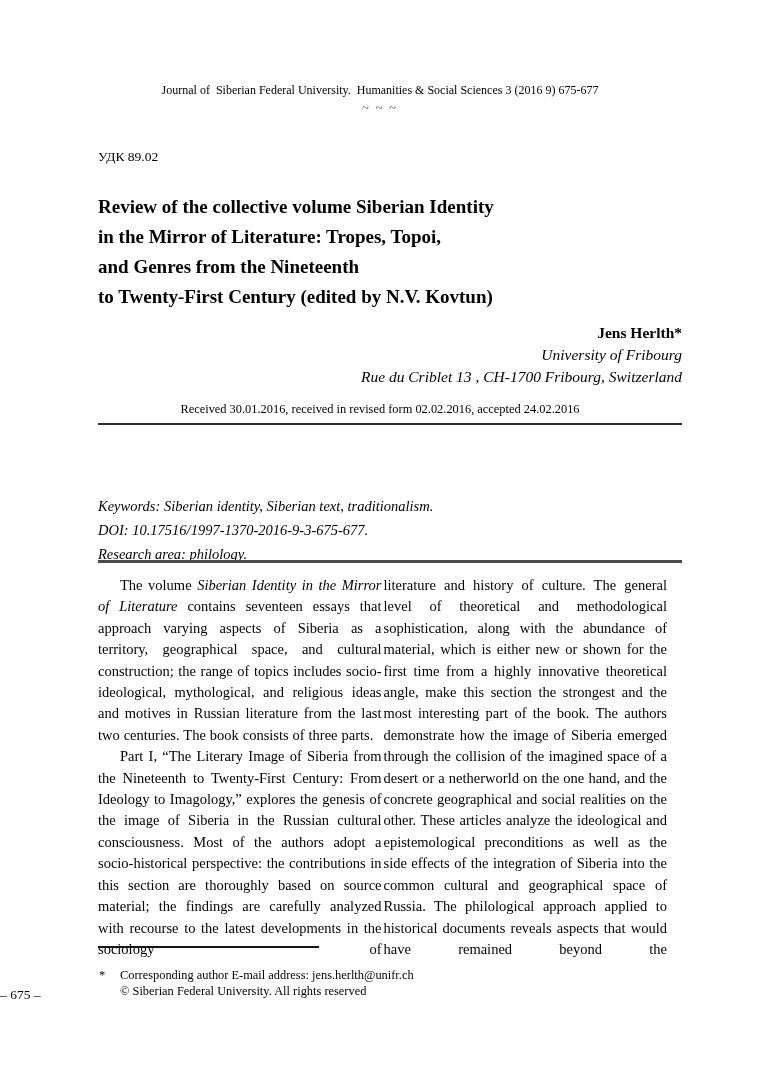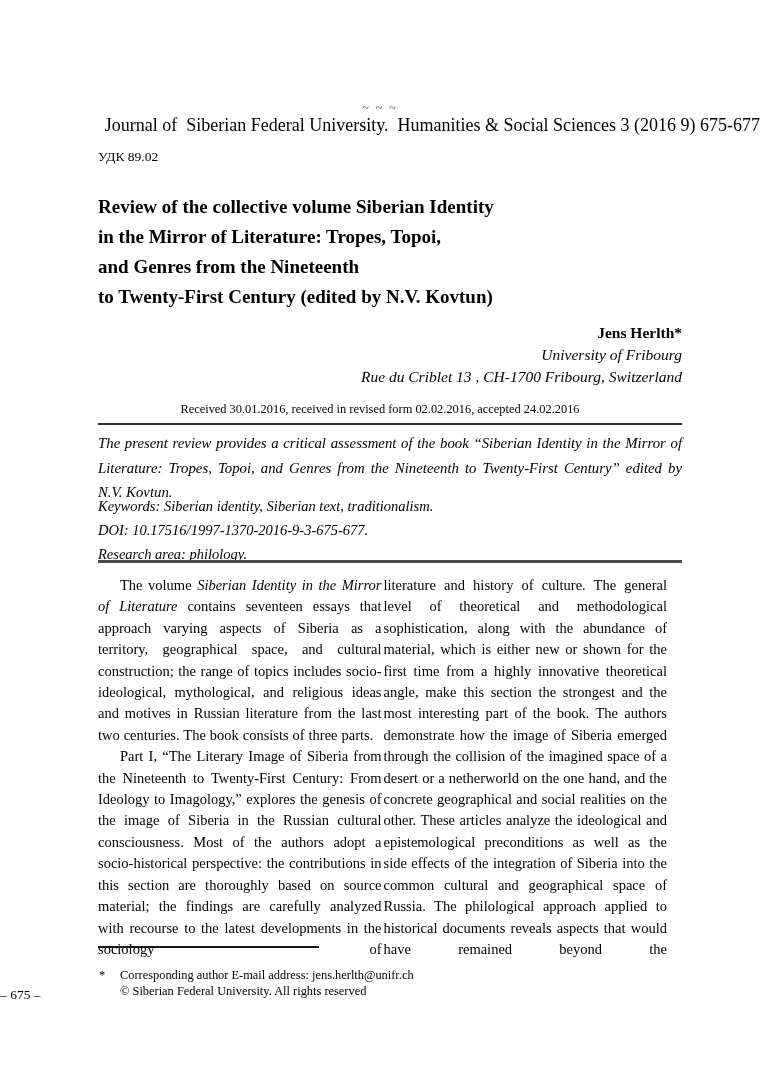--- a/index.html
+++ b/index.html
@@ -8,21 +8,21 @@
     width: 760px;
     height: 1080px;
     background: #ffffff;
     color: #000000;
     font-family: "Liberation Serif", "DejaVu Serif", serif;
     overflow: hidden;
   }
 
   .journal-line {
     position: absolute; top: 83px; left: 0; width: 100%;
-    text-align: right; font-size: 18px; white-space: pre-wrap; margin-top: 32px;
+    text-align: center; font-size: 12px; white-space: pre-wrap;
   }
   .ornament {
     position: absolute; top: 101px; left: 0; width: 100%;
     text-align: center; font-size: 12px; color: #3c3c3c; letter-spacing: 2px;
   }
   .udc {
     position: absolute; top: 149px; left: 98px;
     font-size: 13.5px;
   }
 
@@ -112,21 +112,20 @@
   <div class="author-block">
     <div class="author-name">Jens Herlth*</div>
     <div class="author-affiliation">University of Fribourg</div>
     <div class="author-address">Rue du Criblet 13 , CH-1700 Fribourg, Switzerland</div>
   </div>
 
   <div class="received">Received 30.01.2016, received in revised form 02.02.2016, accepted 24.02.2016</div>
 
   <div class="rule-thin"></div>
 
-  <p class="abstract">The present review provides a critical assessment of the book “Siberian Identity in the Mirror of Literature: Tropes, Topoi, and Genres from the Nineteenth to Twenty-First Century” edited by N.V. Kovtun.</p>
 
   <div class="meta-line keywords">Keywords: Siberian identity, Siberian text, traditionalism.</div>
   <div class="meta-line doi">DOI: 10.17516/1997-1370-2016-9-3-675-677.</div>
   <div class="meta-line research-area">Research area: philology.</div>
 
   <div class="rule-thick"></div>
 
   <div class="columns">
     <div class="col">
       <p class="body-p indent"><span>The volume </span><i>Siberian Identity in the Mirror of Literature</i><span> contains seventeen essays that approach varying aspects of Siberia as a territory, geographical space, and cultural construction; the range of topics includes socio-ideological, mythological, and religious ideas and motives in Russian literature from the last two centuries. The book consists of three parts.</span></p>

